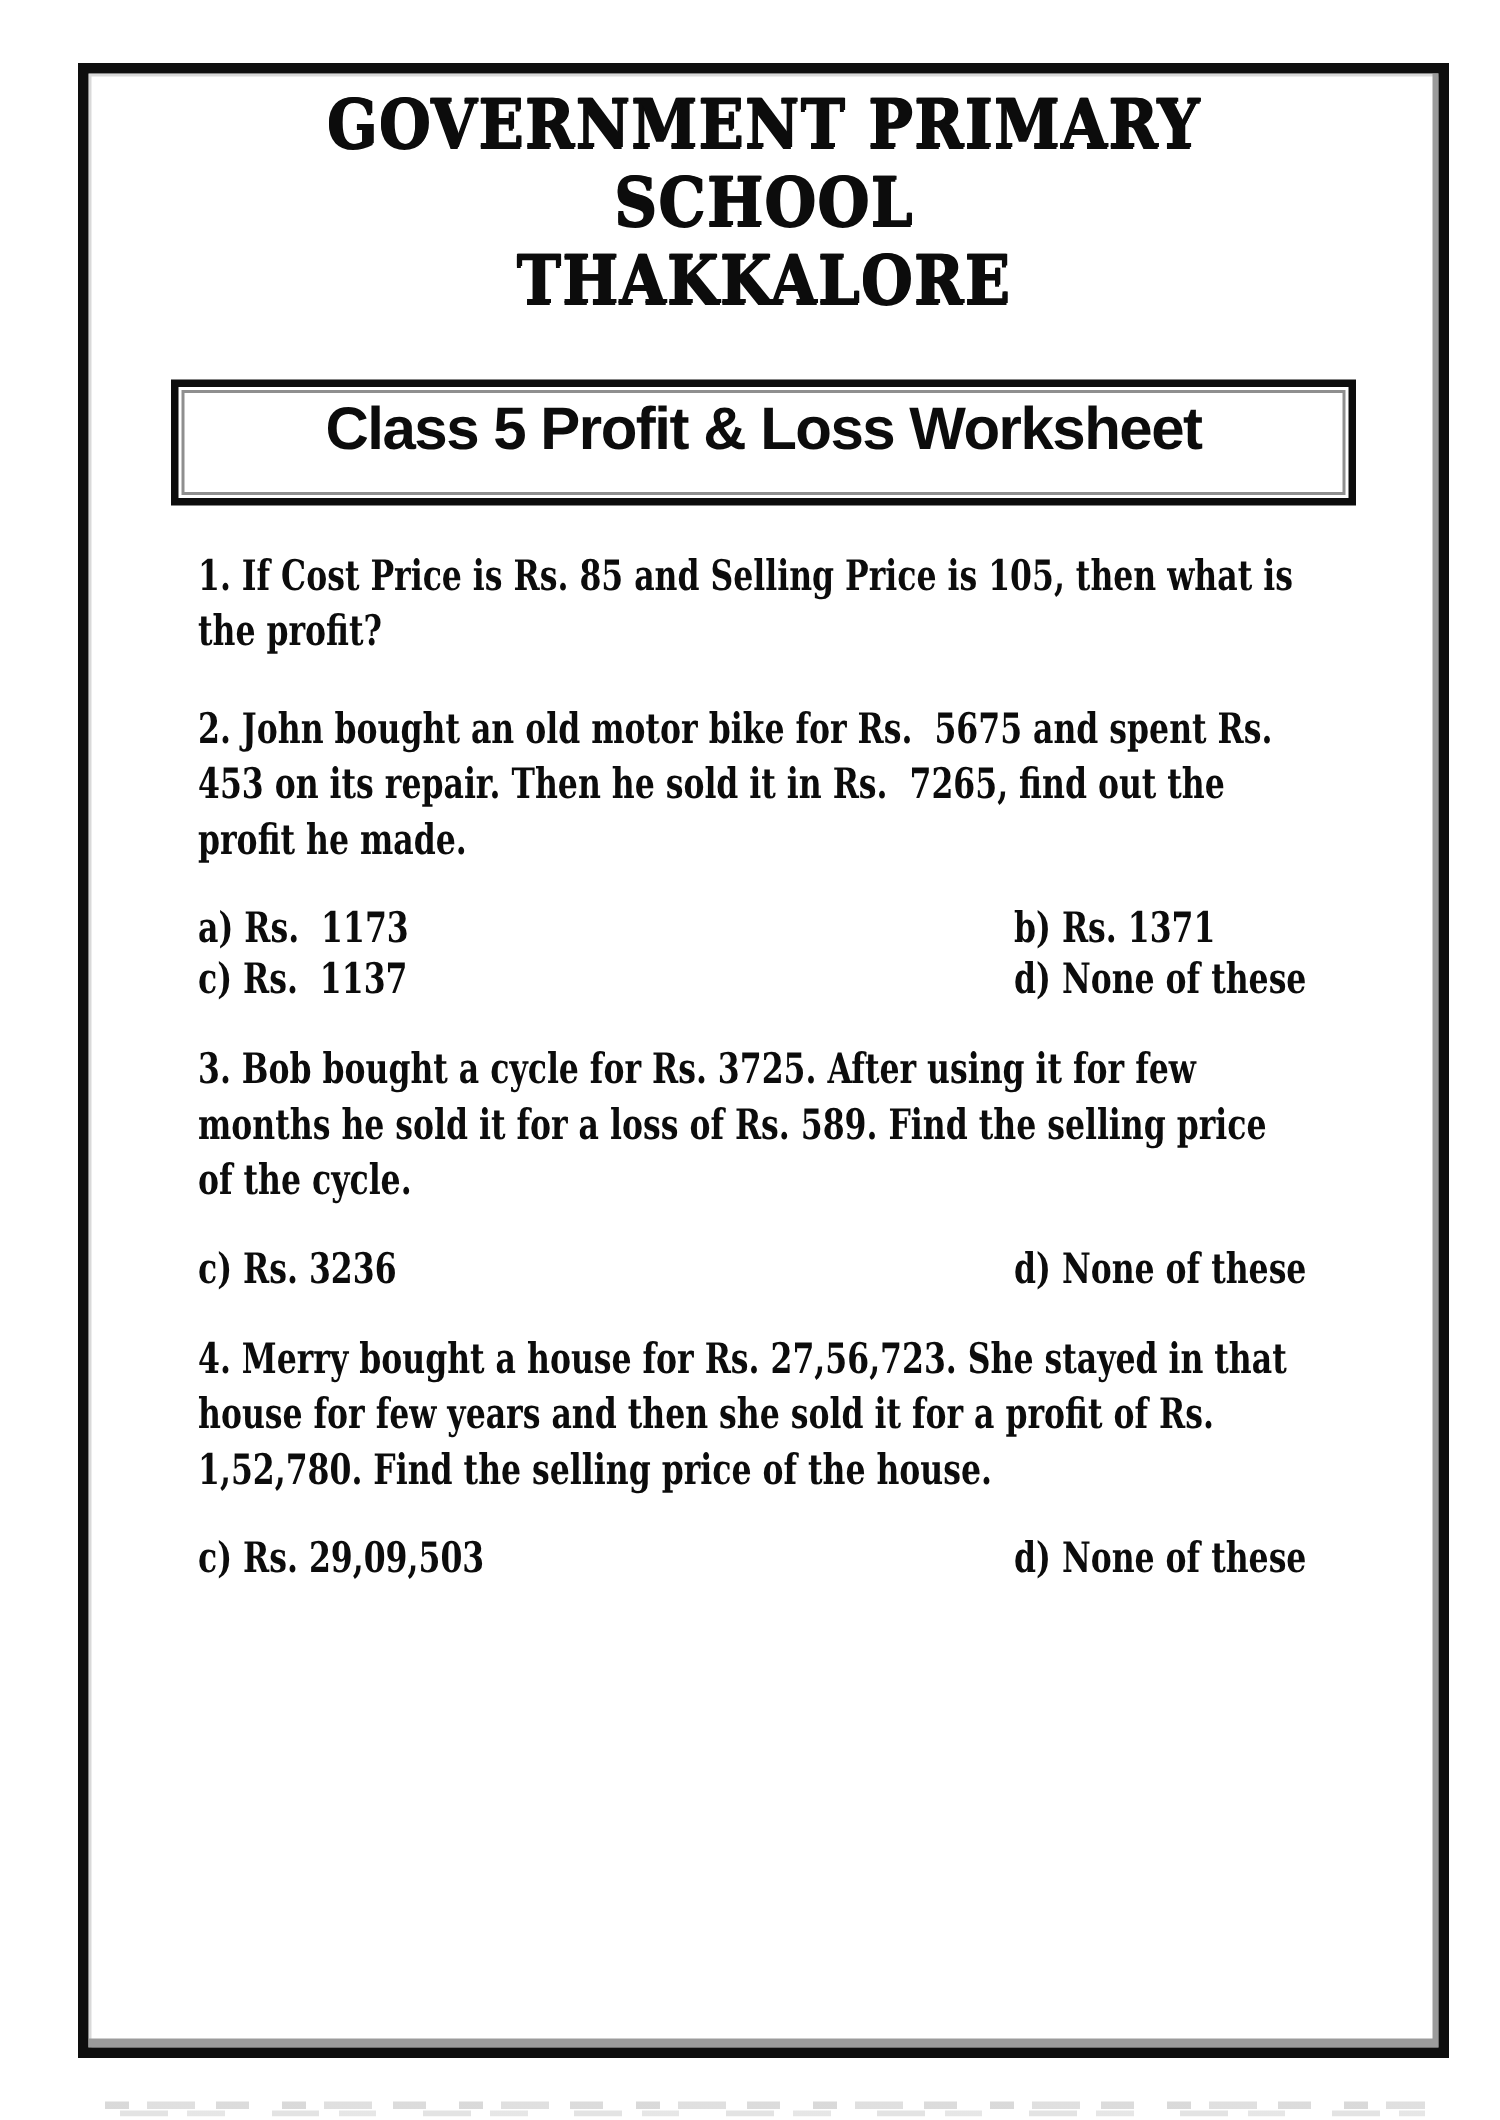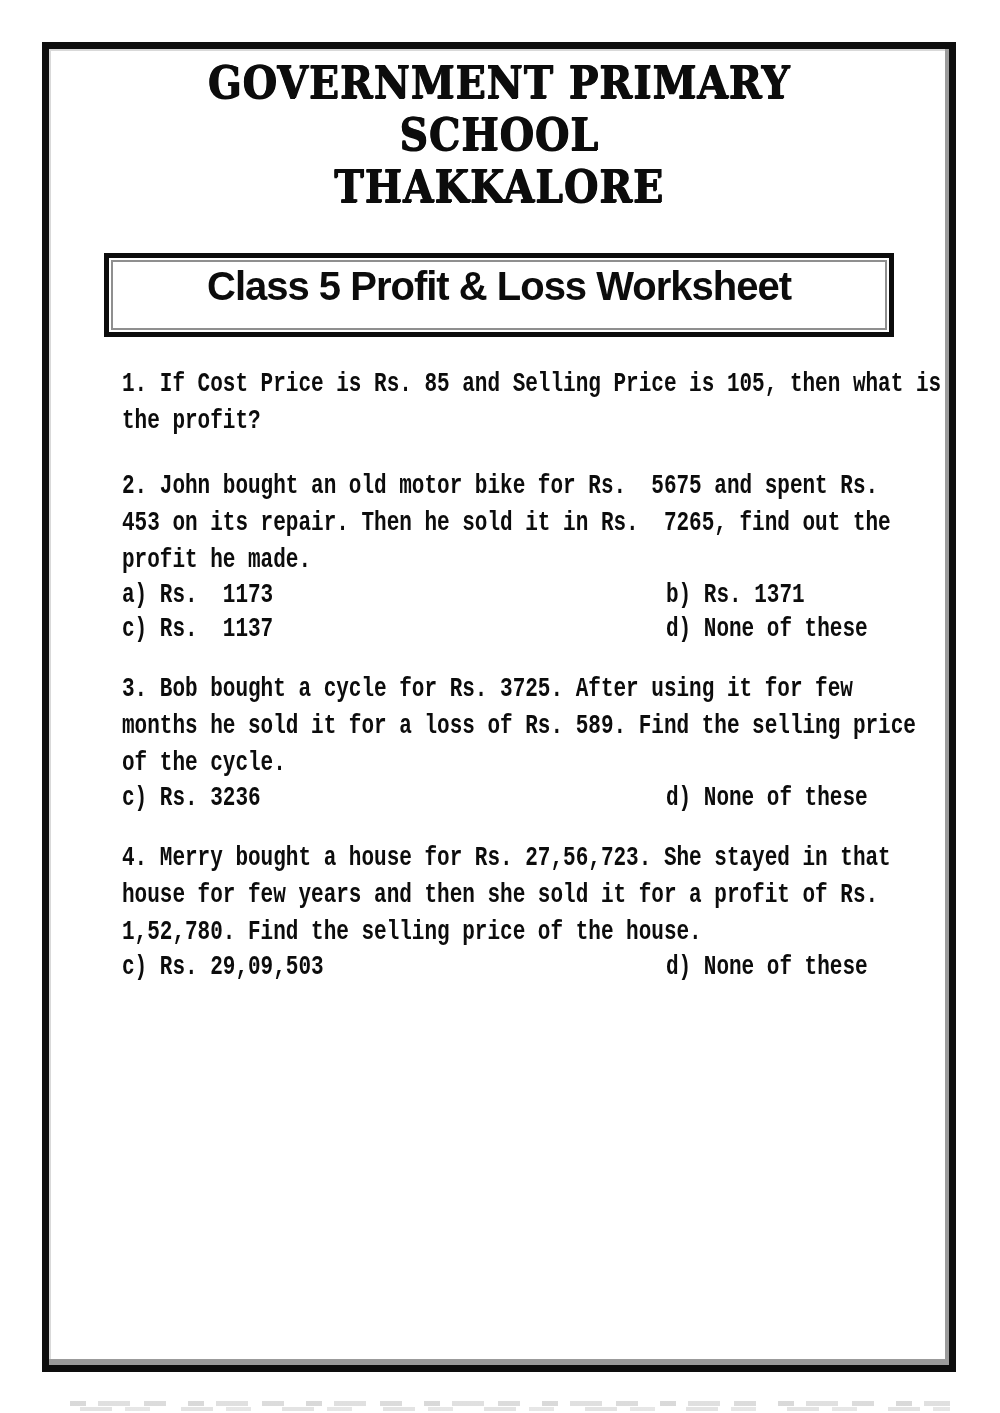--- a/index.html
+++ b/index.html
@@ -5,21 +5,21 @@
   html,body { margin:0; padding:0; }
   body {
     width:1000px; height:1413px;
     background:#ffffff;
     position:relative;
     overflow:hidden;
     font-family:"DejaVu Serif", serif;
     color:#0c0c0c;
   }
   .frame {
-    position:absolute; left:42px; top:42px;
+    position:absolute; left:52px; top:42px;
     width:914px; height:1330px;
     box-sizing:border-box;
     border:7px solid #0e0e0e;
     background:#ffffff;
     box-shadow: inset -4px -6px 0 #9b9b9b, inset 2px 2px 0 #d9d9d9;
   }
   .school-name { margin-top:8px; text-align:center; }
   .school-line {
     font-size:45px; font-weight:bold; line-height:52px;
     letter-spacing:1px;
@@ -33,29 +33,29 @@
     background:#ffffff;
   }
   .title-box-inner {
     margin:2px; border:2px solid #8f8f8f;
     text-align:center;
     font-family:"Liberation Sans", sans-serif;
     font-weight:bold; font-size:40px; line-height:44px;
     padding:2px 0 20px;
     letter-spacing:-1px;
   }
-  .questions { padding:0 48px 0 73px;font-family:Liberation Mono, monospace; }
+  .questions { padding:0 48px 0 73px; }
   .q { margin-top:24px; }
   .q.first { margin-top:28px; }
   .qline {
     font-size:28px; font-weight:bold; line-height:37px;
     white-space:pre;
     transform:scaleX(0.75); transform-origin:left center;
   }
-  .opts { }
+  .opts { margin-top:24px; }
   .opts.wide { margin-top:28px; }
   .opt-row { display:flex; }
   .opt {
     font-size:28px; font-weight:bold; line-height:34px;
     white-space:pre;
     transform:scaleX(0.75); transform-origin:left center;
   }
   .opt.left { flex:0 0 544px; width:544px; }
   .next-page-fragment {
     position:absolute; left:70px; top:1398px; width:880px; height:13px;

